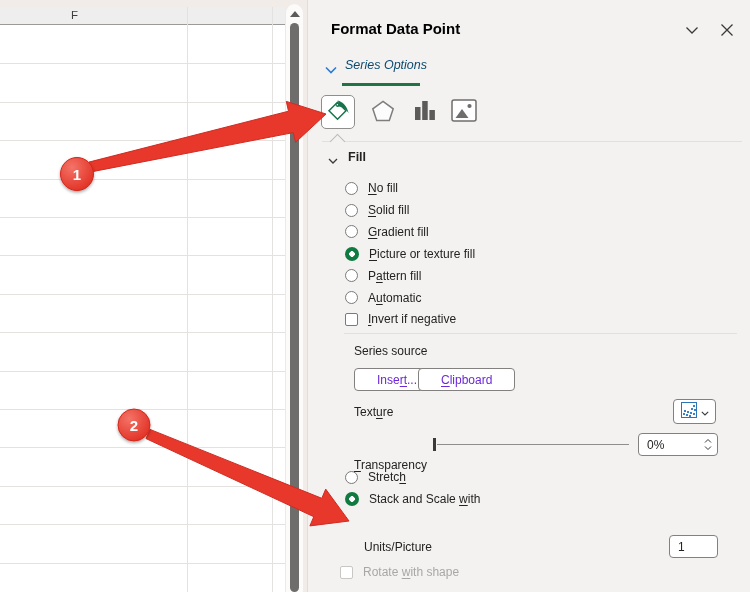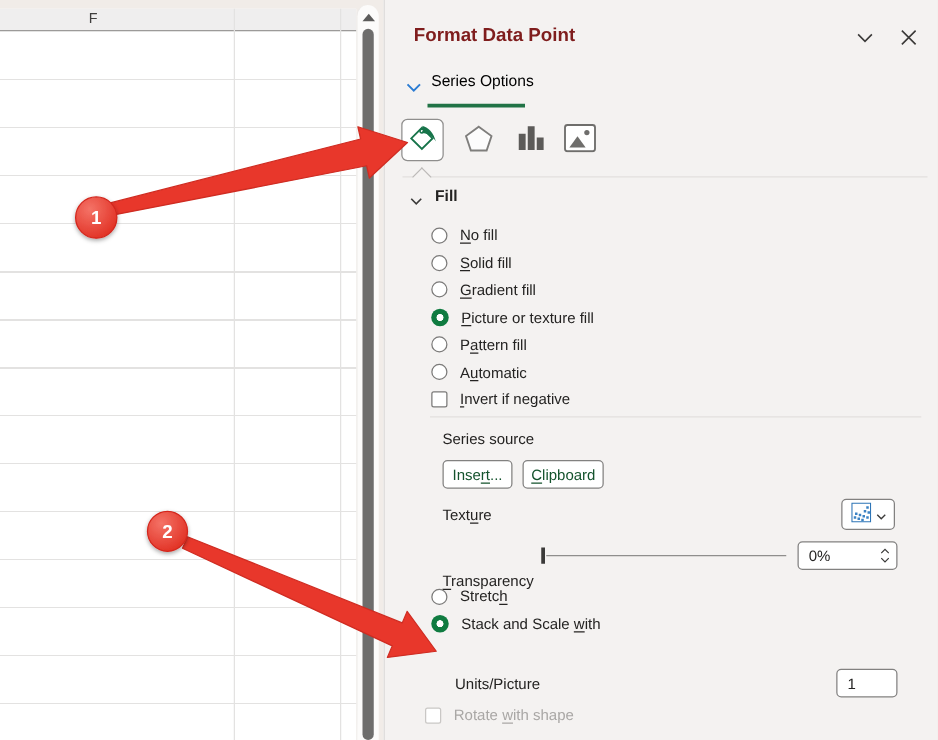--- a/index.html
+++ b/index.html
@@ -35,27 +35,27 @@
   }
   #scroll-thumb {
     position:absolute; left:4px; top:19px; width:9px; height:569px;
     background:#6e6d6c; border-radius:5px;
   }
   
   #panel {
     position:absolute; left:307px; top:0; width:443px; height:592px;
     background:#f4f2f1; border-left:1px solid #e0dedd;
   }
-  #panel-title { position:absolute; left:23px; top:20px; font-size:15px; font-weight:600; color:#7f1d1d; }
+  #panel-title { position:absolute; left:23px; top:20px; font-size:15px; font-weight:600; color:#000000; }
   .hdr-btn { position:absolute; top:22px; width:22px; height:18px; display:flex; align-items:center; justify-content:center; cursor:pointer; }
   #collapse-btn { left:373px; }
   #close-btn { left:408px; }
   
   #series-chevron { position:absolute; left:17px; top:63px; }
-  #series-label { position:absolute; left:37px; top:58px; font-size:12.5px; color:#000000; }
+  #series-label { position:absolute; left:37px; top:58px; font-size:12.5px; color:#0c4a6e;font-style:italic; }
   #series-underline { position:absolute; left:34px; top:83px; width:78px; height:2.5px; background:#217346; }
   
   .fmt-tab { position:absolute; display:flex; align-items:center; justify-content:center; }
   #tab-fill-line { left:13px; top:95px; width:34px; height:34px; background:#fff; border:1px solid #8f8e8d; border-radius:5px; }
   #tab-effects { left:61px; top:98px; width:28px; height:28px; }
   #tab-series  { left:105px; top:100px; width:24px; height:24px; }
   #tab-picture { left:142px; top:100px; width:28px; height:24px; }
   #tab-separator { position:absolute; left:14px; right:8px; top:141px; height:1px; background:#e2e0de; }
   #tab-caret {
     position:absolute; left:24px; top:136px; width:11px; height:11px;
@@ -77,21 +77,21 @@
   .checkbox.disabled { border-color:#c9c7c5; }
   .u { text-decoration:underline; text-underline-offset:2px; }
   .lbl { white-space:nowrap; }
   
   #sep2 { position:absolute; left:36px; width:393px; top:333px; height:1px; background:#e2e0de; }
   #picture-source-label { position:absolute; left:46px; top:344px; }
   .btn {
     position:absolute; top:368px; height:23px; min-width:56px;
     background:#fff; border:1px solid #828180; border-radius:4px;
     display:inline-flex; align-items:center; justify-content:center;
-    font-size:12px; color:#14532d; padding:0 6px; cursor:pointer;
+    font-size:12px; color:#6d28d9; padding:0 22px; cursor:pointer;
   }
   #insert-btn { left:46px; }
   #clipboard-btn { left:110px; }
   
   #texture-label { position:absolute; left:46px; top:405px;text-align:right; }
   #texture-dropdown {
     position:absolute; left:365px; top:399px; width:43px; height:25px;
     background:#fff; border:1px solid #828180; border-radius:4px;
     display:flex; align-items:center; justify-content:center; gap:4px; cursor:pointer;
   }

